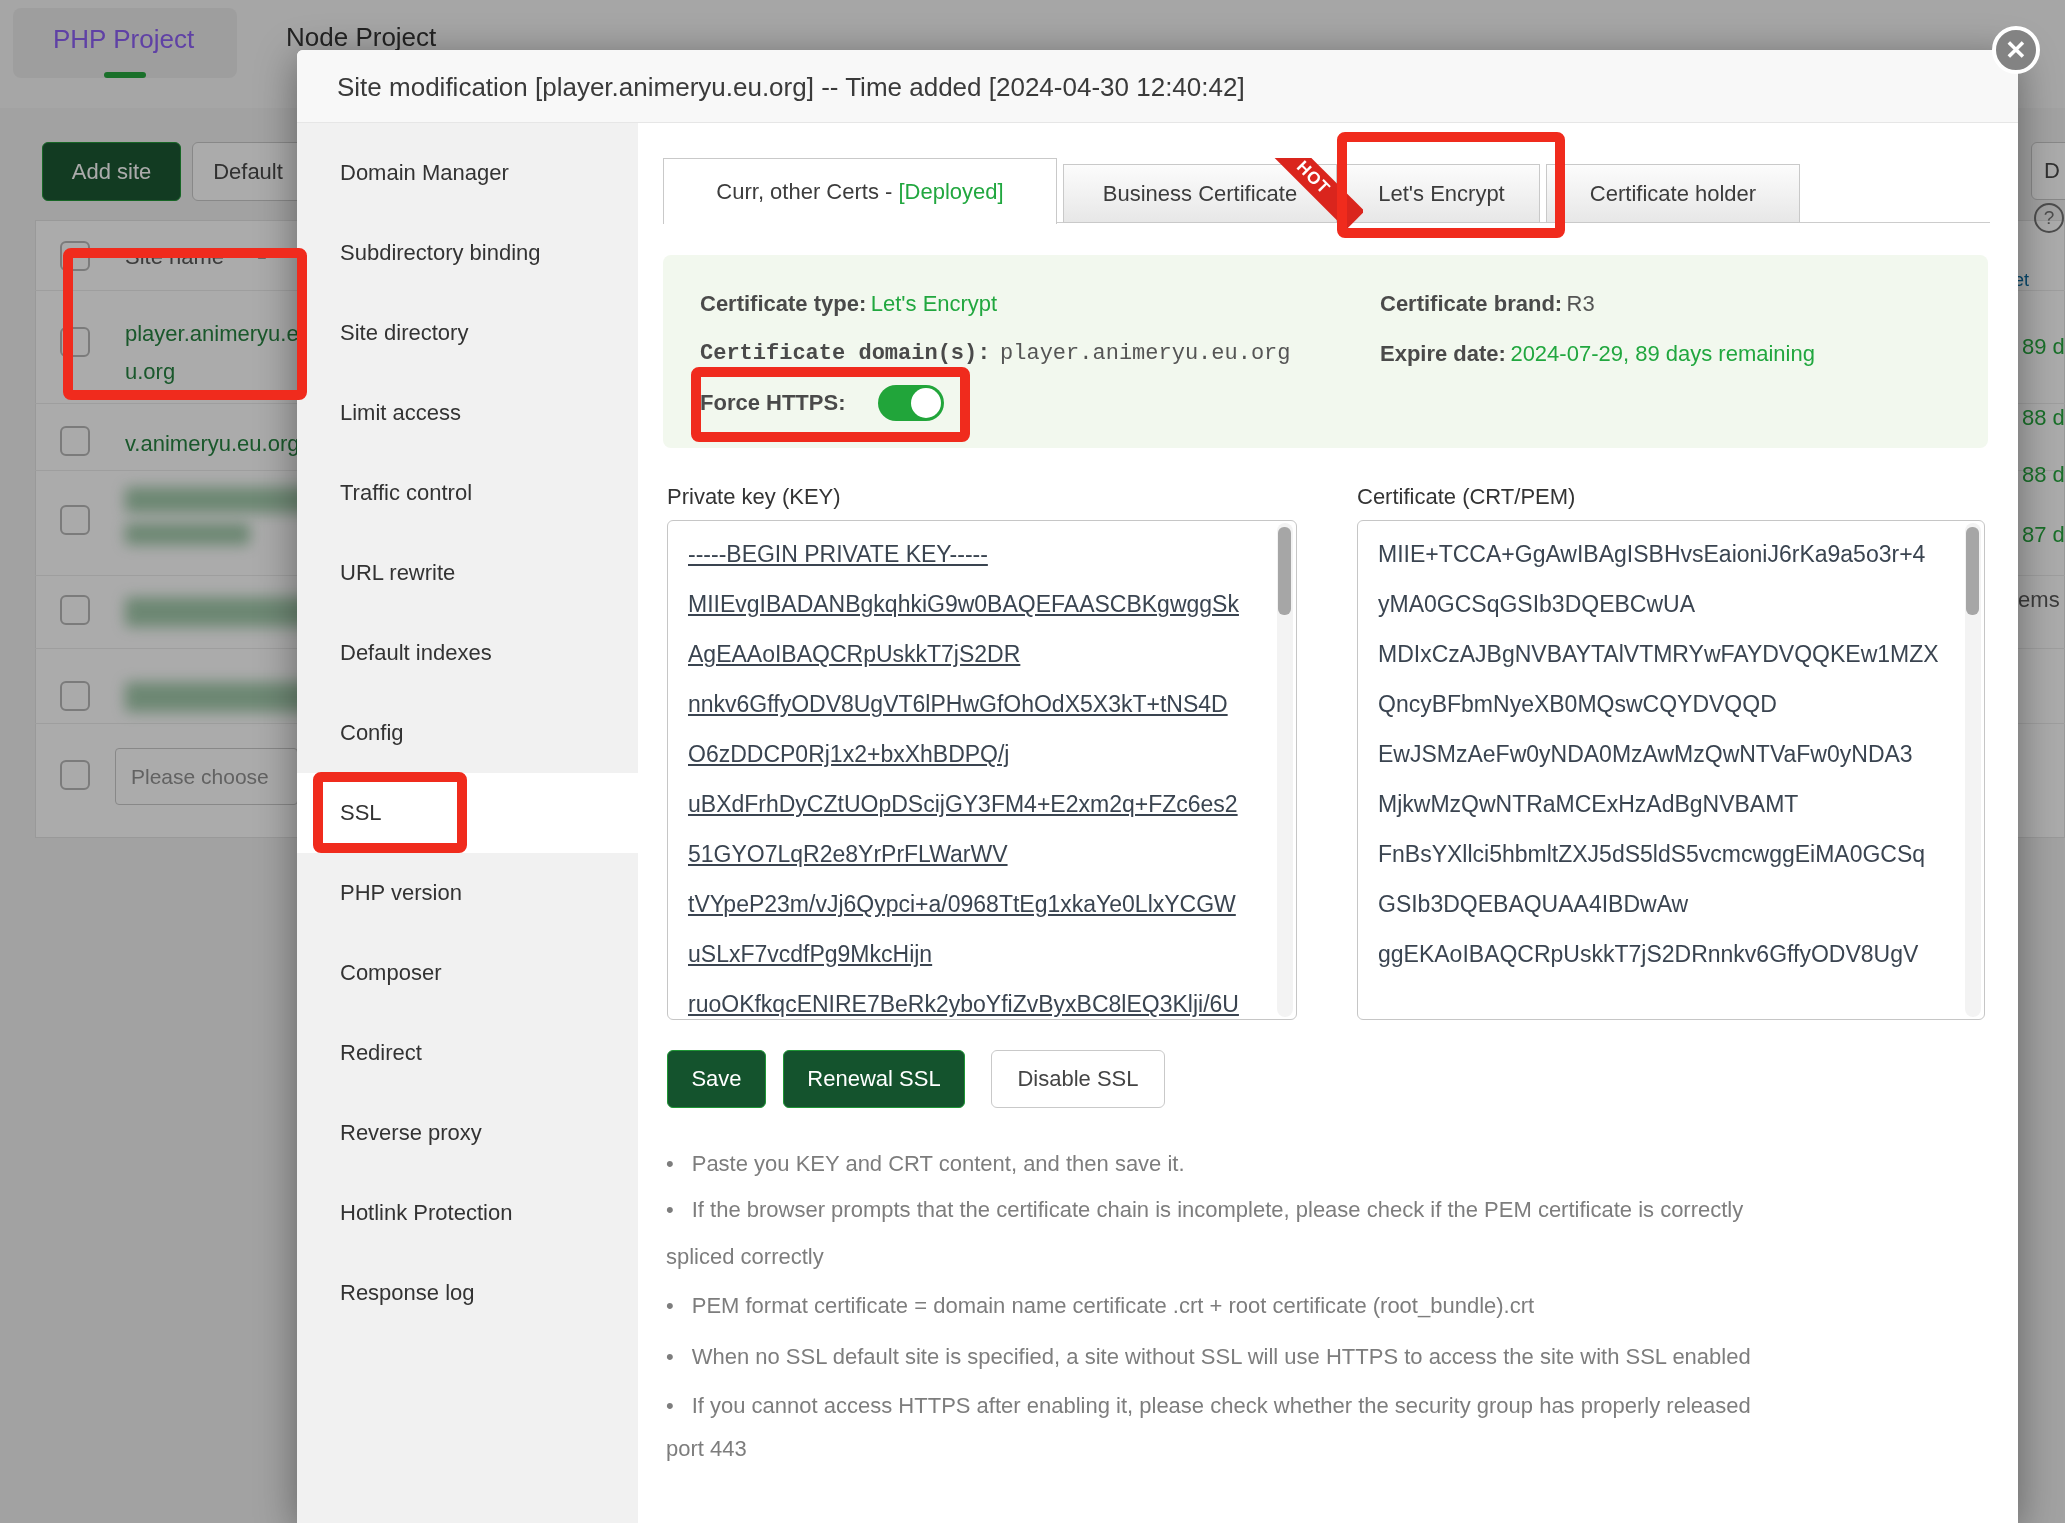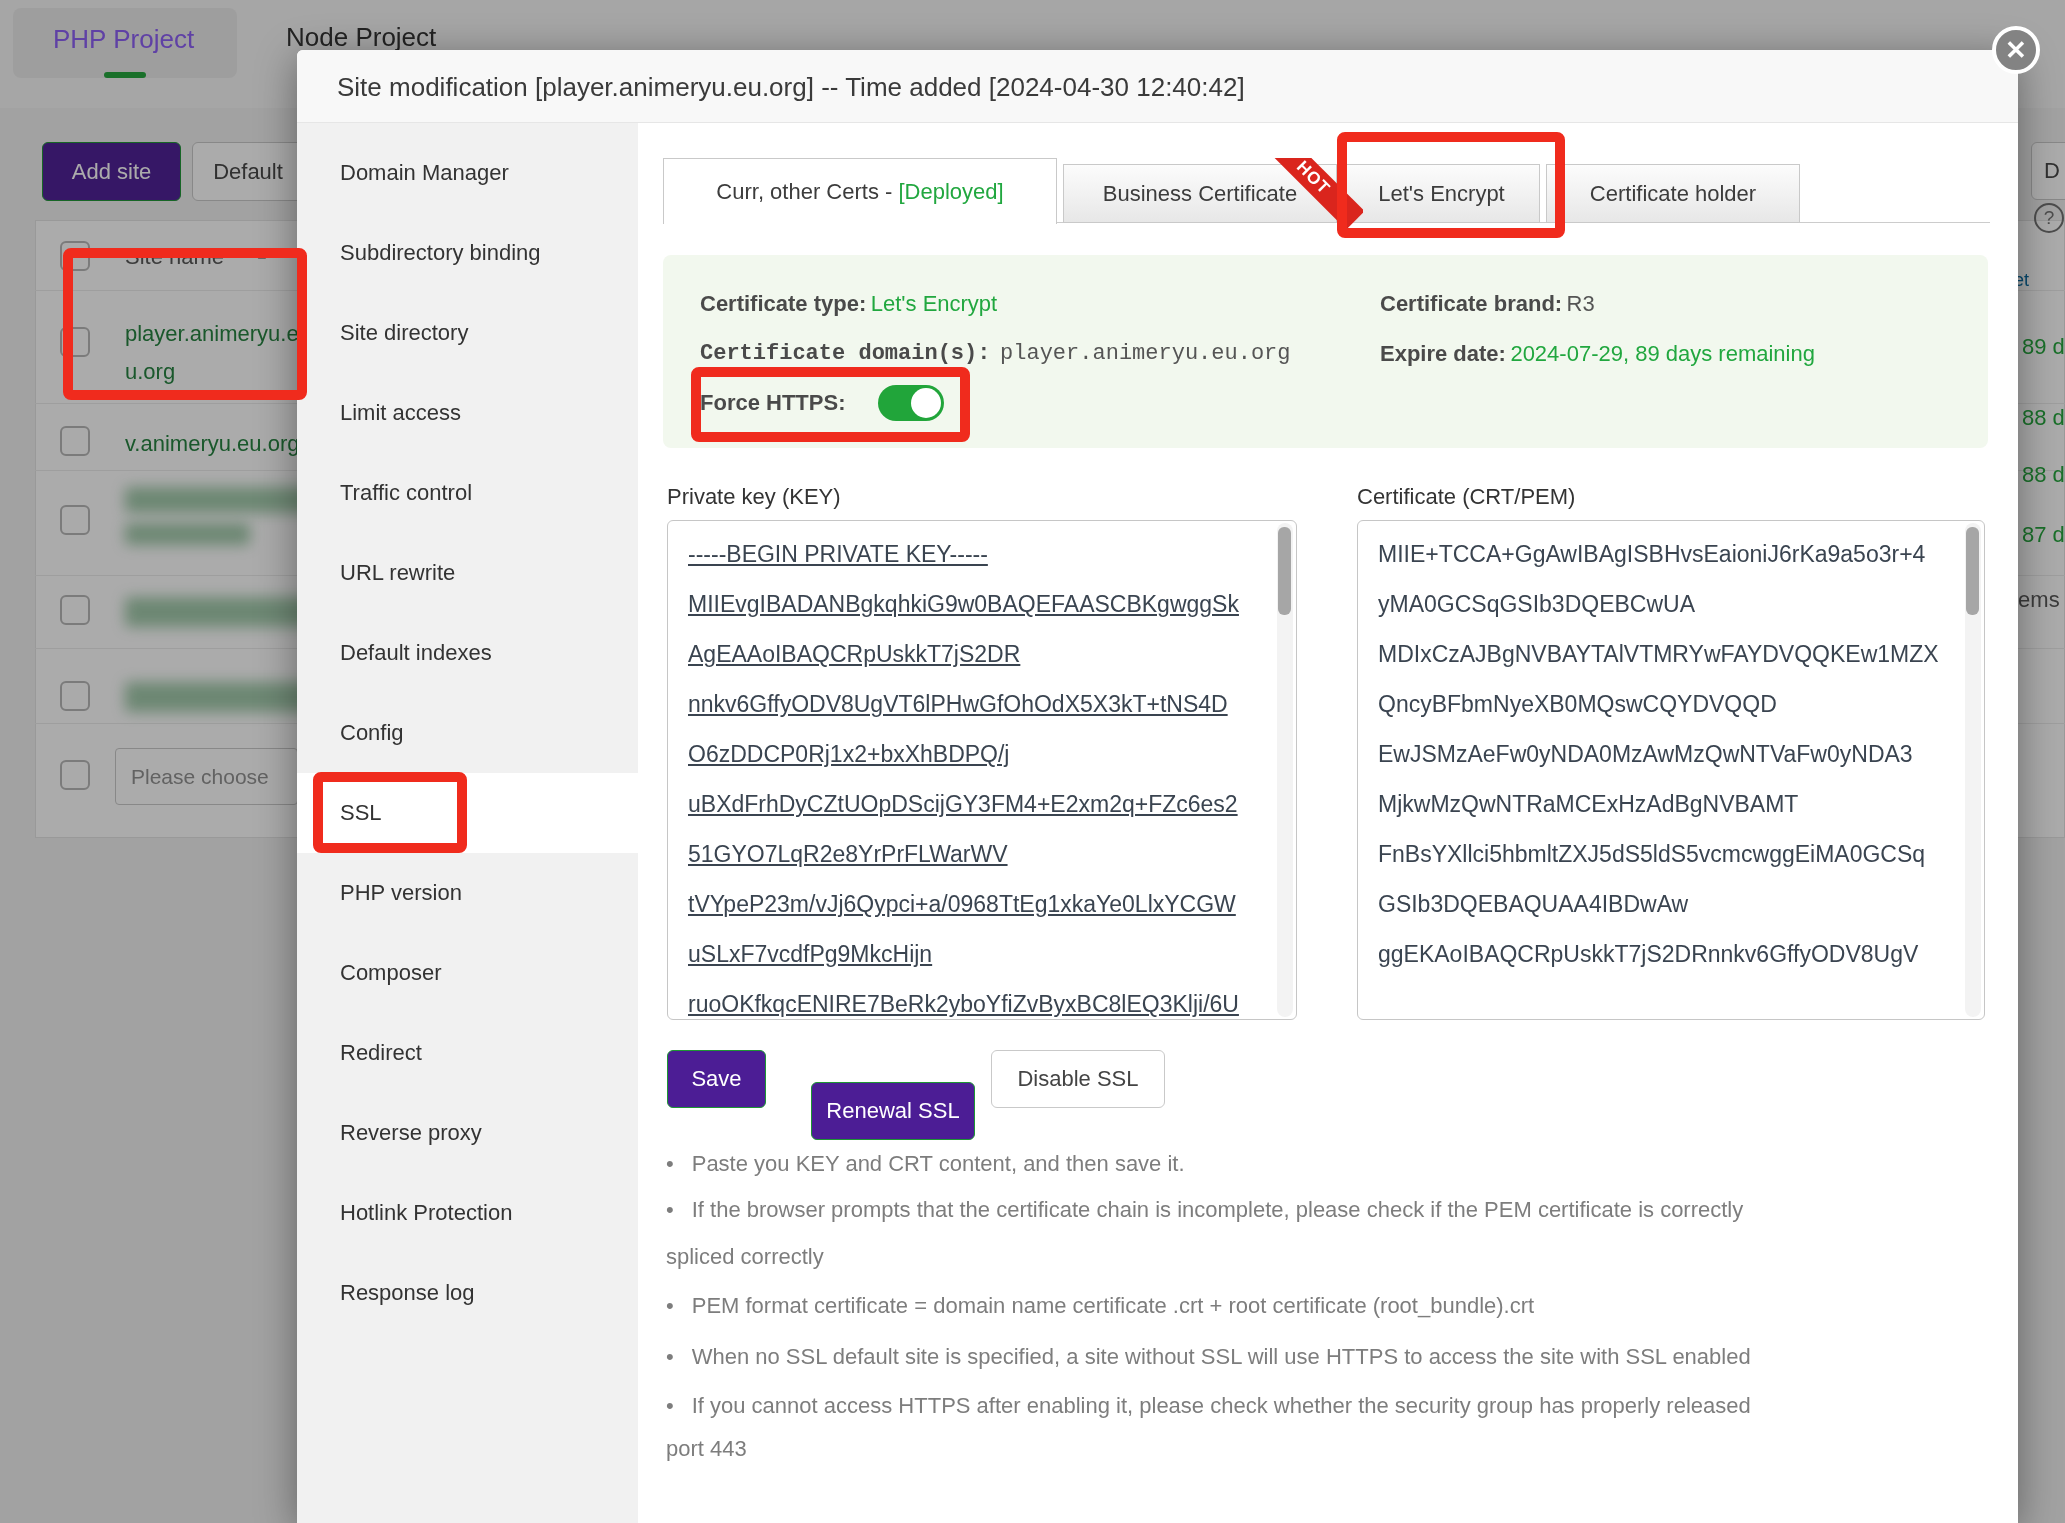--- a/index.html
+++ b/index.html
@@ -7,21 +7,21 @@
     background:#f1f1f1;font-family:"Liberation Sans",sans-serif;}
   .ab{position:absolute;box-sizing:border-box;}
   .nowrap{white-space:nowrap;}
   
   .topbar{left:0;top:0;width:2065px;height:108px;background:#f8f8f8;}
   .phpbox{left:13px;top:8px;width:224px;height:70px;background:#ececec;border-radius:8px;}
   .php-label{left:53px;top:24px;font-size:26px;color:#8b5cf6;}
   .php-underline{left:104px;top:72px;width:42px;height:6px;background:#21a53a;border-radius:3px;}
   .node-label{left:286px;top:22px;font-size:26px;color:#2f2f2f;}
   .btn{display:flex;align-items:center;justify-content:center;border-radius:6px;font-size:22px;}
-  .btn-green{background:#4c1d95;color:#fff;border:1px solid #1d9634;}
+  .btn-green{background:#14532d;color:#fff;border:1px solid #1d9634;}
   .btn-plain{background:#ffffff;color:#444;border:1px solid #c9c9c9;}
   .card{left:35px;top:220px;width:2030px;height:618px;background:#fff;border:1px solid #e3e3e3;}
   .sep{background:#ececec;height:1px;left:35px;width:2030px;}
   .cb{width:30px;height:30px;border:2px solid #b5b5b5;border-radius:6px;background:#fdfdfd;}
   .sitelink{color:#21803c;font-size:22px;line-height:38px;}
   .blurblob{background:#8fbf9a;filter:blur(7px);border-radius:4px;opacity:.85;}
   .sel{background:#fff;border:1px solid #c9c9c9;border-radius:4px;display:flex;align-items:center;
     padding-left:15px;font-size:21px;color:#8f8f8f;}
   .edge-green{color:#21a53a;font-size:22px;}
   .edge-orange{color:#0369a1;font-size:18px;}
@@ -220,21 +220,21 @@
       <div class="kline">MjkwMzQwNTRaMCExHzAdBgNVBAMT</div>
       <div class="kline">FnBsYXllci5hbmltZXJ5dS5ldS5vcmcwggEiMA0GCSq</div>
       <div class="kline">GSIb3DQEBAQUAA4IBDwAw</div>
       <div class="kline">ggEKAoIBAQCRpUskkT7jS2DRnnkv6GffyODV8UgV</div>
     </div>
   </div>
   <div class="ab sctrack" style="left:1965px;top:523px;width:16px;height:494px;"></div>
   <div class="ab scthumb" style="left:1966px;top:527px;width:13px;height:88px;"></div>
 
   <div class="ab btn btn-green z12" style="left:667px;top:1050px;width:99px;height:58px;">Save</div>
-  <div class="ab btn btn-green z12" style="left:783px;top:1082px;width:164px;height:58px;margin-left:28px;">Renewal SSL</div>
+  <div class="ab btn btn-green z12" style="left:783px;top:1050px;width:182px;height:58px;">Renewal SSL</div>
   <div class="ab btn btn-plain z12" style="left:991px;top:1050px;width:174px;height:58px;">Disable SSL</div>
 
   <div class="ab note" style="left:666px;top:1151px;">
     <span class="bdot">•</span><span>Paste you KEY and CRT content, and then save it.</span>
   </div>
   <div class="ab note" style="left:666px;top:1197px;">
     <span class="bdot">•</span><span>If the browser prompts that the certificate chain is incomplete, please check if the PEM certificate is correctly</span>
   </div>
   <div class="ab note" style="left:666px;top:1244px;">
     <span>spliced correctly</span>

